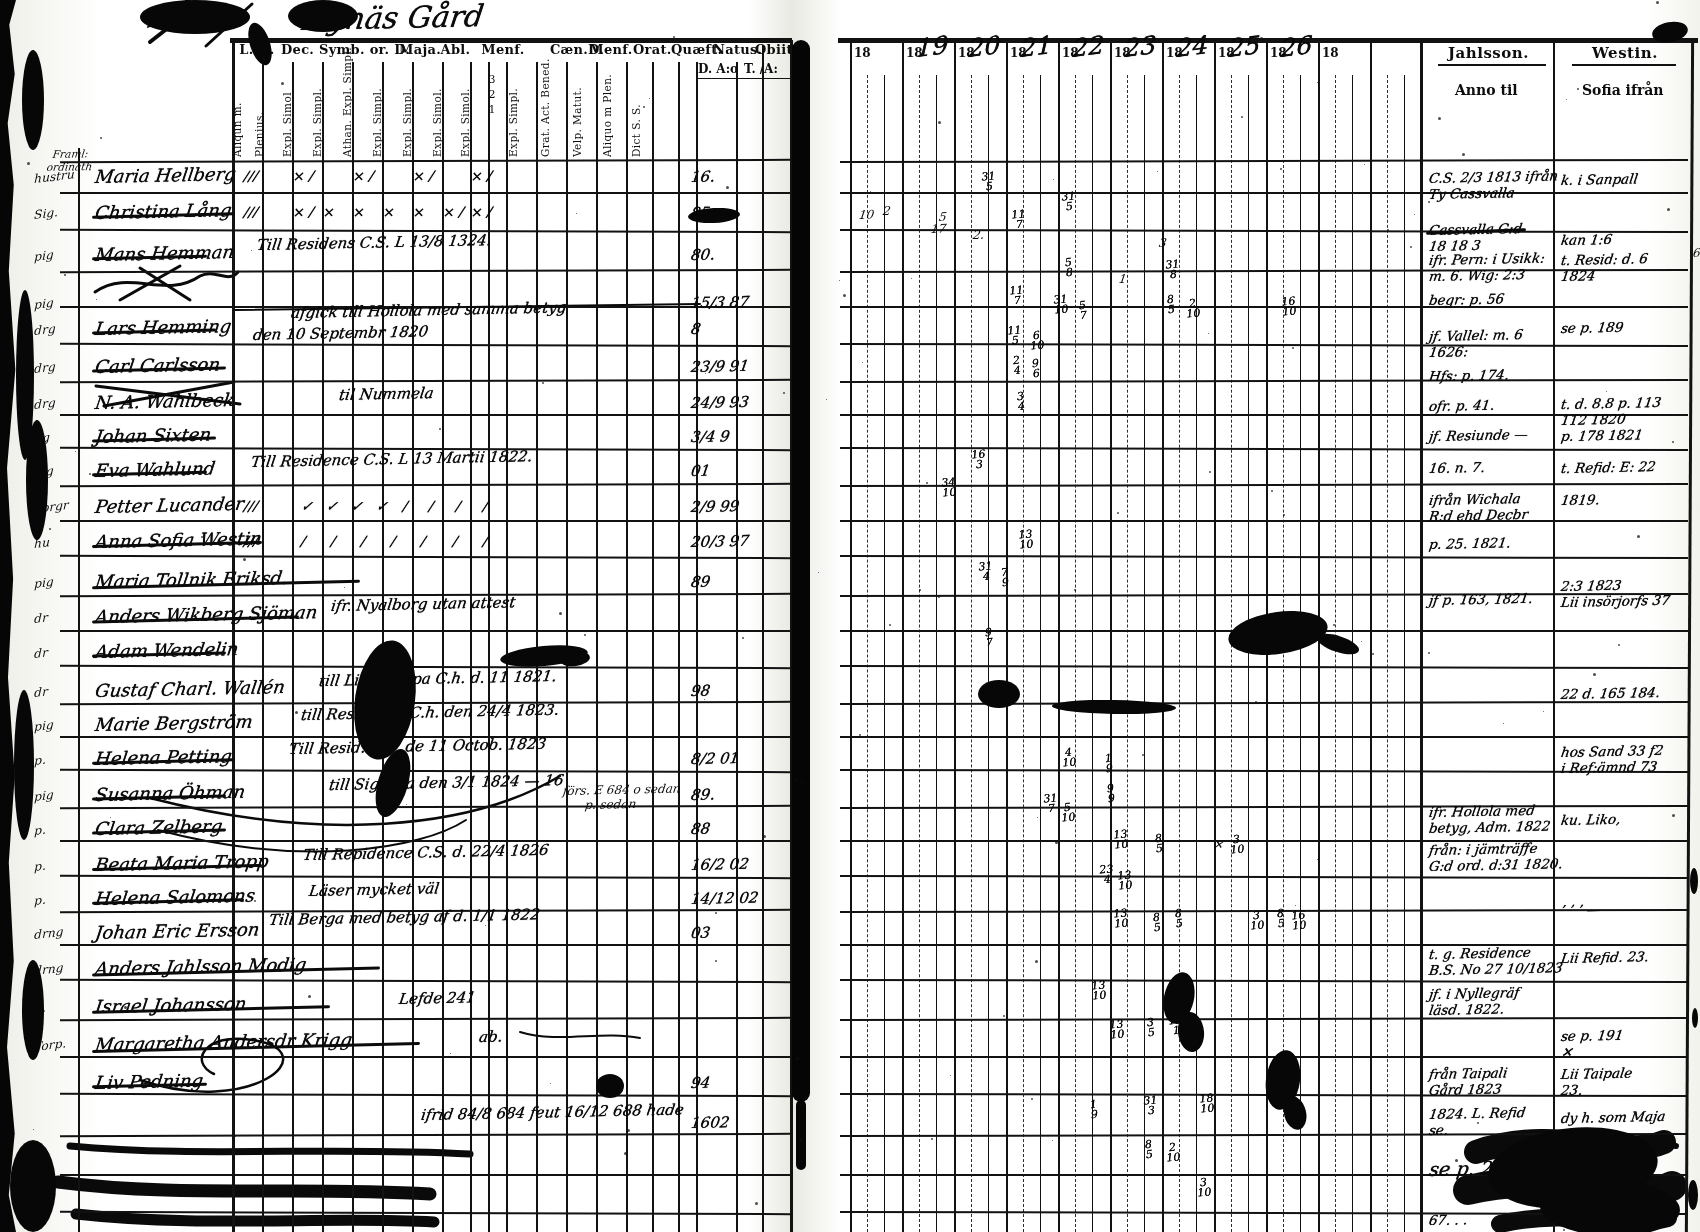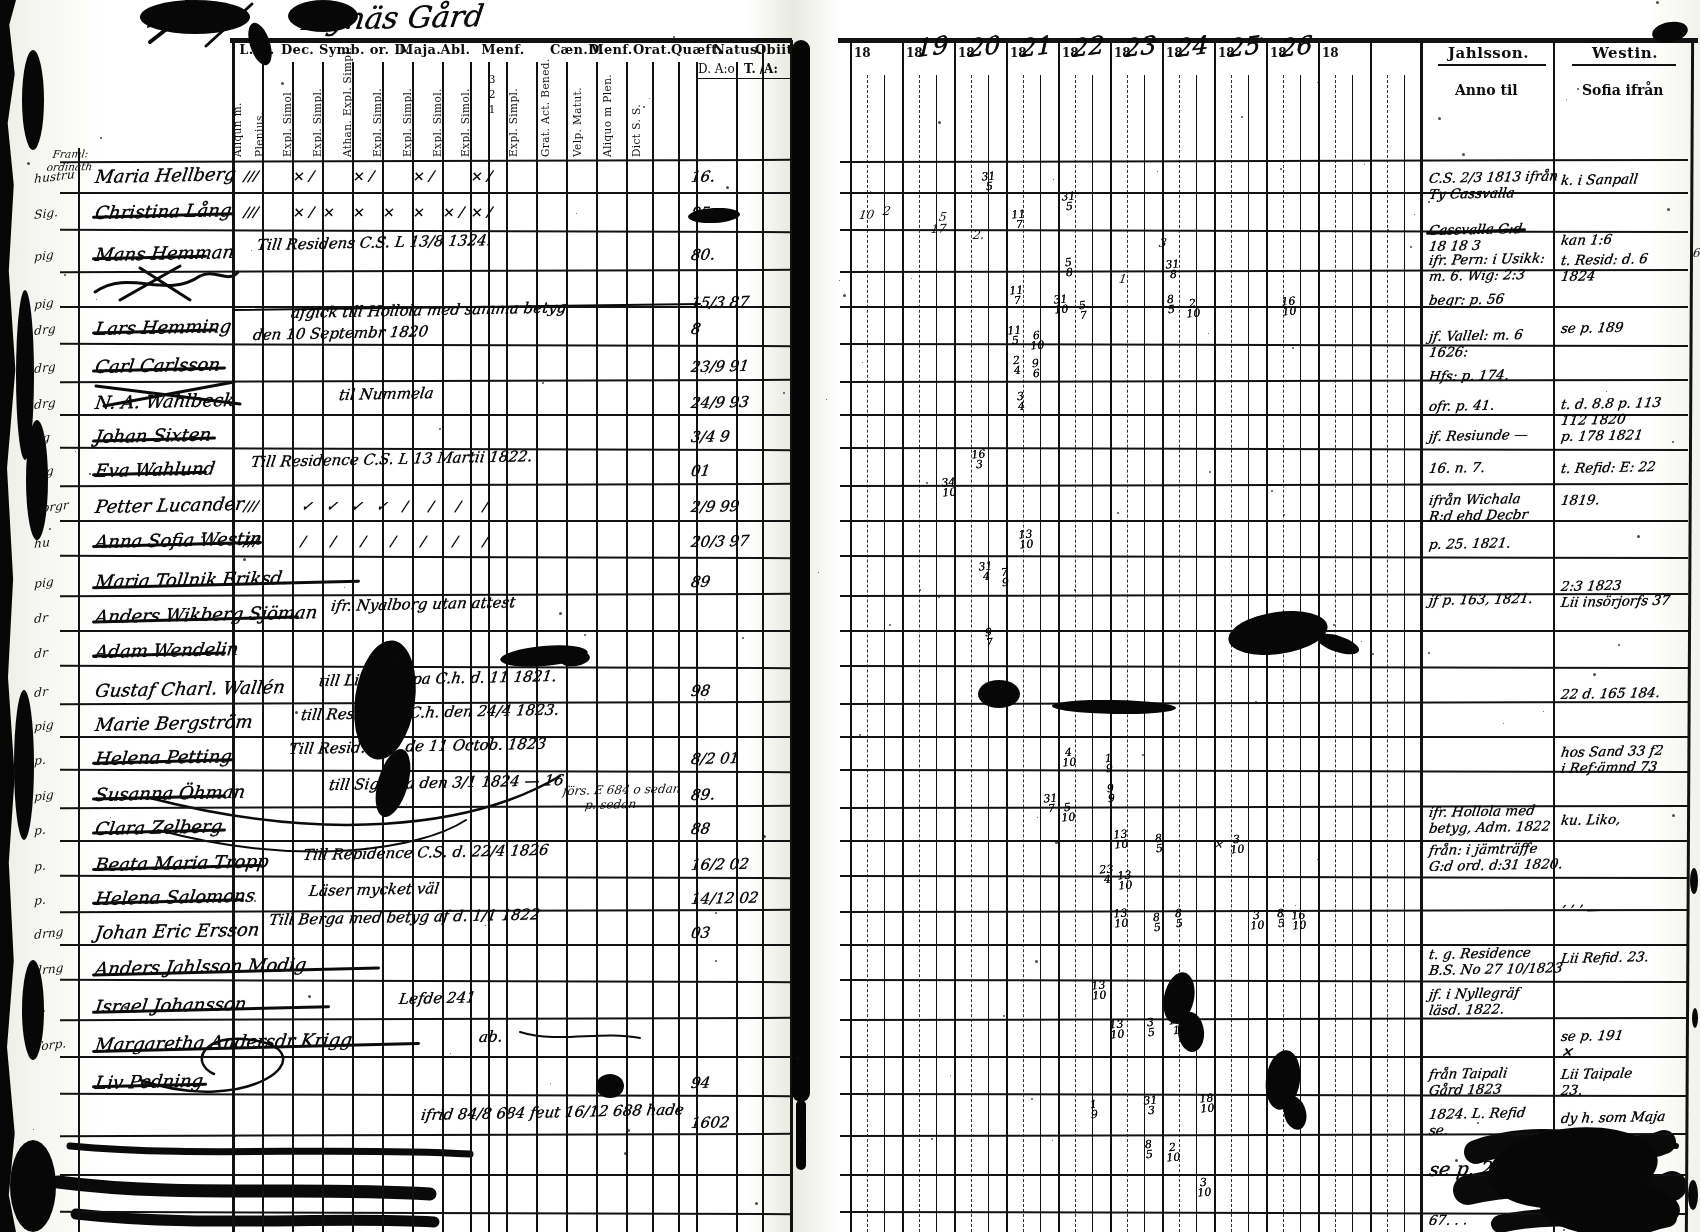--- a/index.html
+++ b/index.html
@@ -221,21 +221,21 @@
       <div class="print vstack" style="left: 485px; top: 72px; width: 14px;">
         <div>3</div>
         <div>2</div>
         <div>1</div>
       </div>
       <div class="print vlabel" style="left: 508px;">Expl. Simpl.</div>
       <div class="print vlabel" style="left: 540px;">Grat. Act. Bened.</div>
       <div class="print vlabel" style="left: 572px;">Velp. Matut.</div>
       <div class="print vlabel" style="left: 602px;">Aliquo m Plen.</div>
       <div class="print vlabel" style="left: 631px;">Dict S. S.</div>
-      <div class="print" style="left: 698px; top: 62px; font-size: 12px; font-weight: normal;">D. A:o</div>
+      <div class="print" style="left: 698px; top: 62px; font-size: 12px; font-weight: bold;">D. A:o</div>
       <div class="print" style="left: 744px; top: 62px; font-size: 12px; font-weight: bold;">T. /A:</div>
       <div class="hw hw-sm" style="left: 34px; top: 172px; transform: skewX(-9deg) rotate(-7deg);">hustru</div>
       <div class="hw hw-name" style="left: 94px; top: 166px;">Maria Hellberg</div>
       <div class="hw" style="left: 690px; top: 168px; font-size: 15px;">16.</div>
       <div class="hw" style="left: 243px; top: 168px; font-size: 14px;">///</div>
       <div class="hw" style="left: 292px; top: 168px; font-size: 14px;">× /</div>
       <div class="hw" style="left: 352px; top: 168px; font-size: 14px;">× /</div>
       <div class="hw" style="left: 412px; top: 168px; font-size: 14px;">× /</div>
       <div class="hw" style="left: 470px; top: 168px; font-size: 14px;">× /</div>
       <div class="hw hw-sm" style="left: 34px; top: 208px; transform: skewX(-9deg) rotate(-7deg);">Sig.</div>

